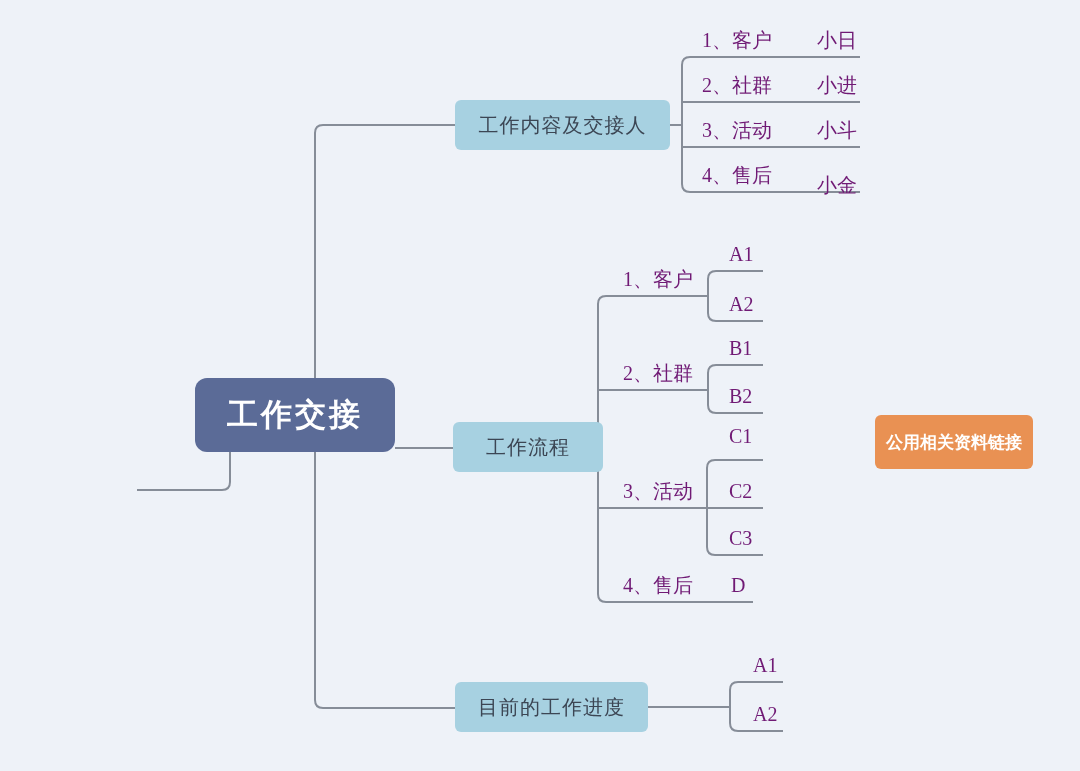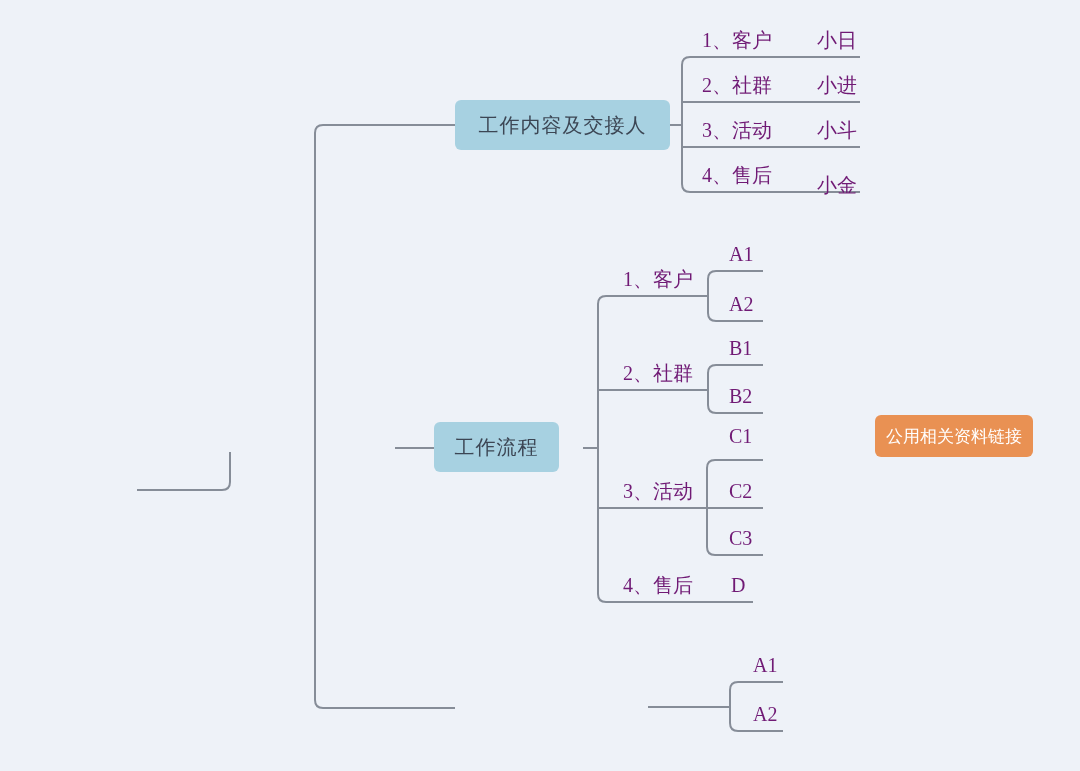--- a/index.html
+++ b/index.html
@@ -23,27 +23,27 @@
     left:195px;top:378px;width:200px;height:74px;
     background:#5b6b97;color:#ffffff;
     font-size:31px;font-weight:bold;letter-spacing:3px;
     border-radius:12px;
   }
   .node-branch{
     background:#a7d1e1;color:#3c4654;
     font-size:20px;font-weight:500;letter-spacing:1px;
   }
   .node-b1{left:455px;top:100px;width:215px;height:50px;}
-  .node-b2{left:434px;top:422px;width:125px;height:50px;}
+  .node-b2{left:453px;top:422px;width:150px;height:50px;}
   .node-b3{left:455px;top:682px;width:193px;height:50px;}
   .node-issues{left:8px;top:464px;width:129px;height:52px;}
   .node-resources{
-    left:875px;top:415px;width:158px;height:42px;
+    left:875px;top:415px;width:158px;height:54px;
     background:#e99153;color:#ffffff;
-    font-size:17px;font-weight:normal;
+    font-size:17px;font-weight:bold;
   }
   .leaf{
     position:absolute;
     height:20px;line-height:20px;
     font-size:20px;color:#701a75;
     white-space:nowrap;
     font-family:Liberation Serif, serif;
   }
 </style>
 </head>
@@ -72,23 +72,25 @@
     <path d="M763,271 L716,271 Q708,271 708,279 L708,313 Q708,321 716,321 L763,321"></path>
 
     <path d="M763,365 L716,365 Q708,365 708,373 L708,405 Q708,413 716,413 L763,413"></path>
 
     <path d="M763,460 L715,460 Q707,460 707,468 L707,547 Q707,555 715,555 L763,555"></path>
 
     <path d="M648,707 L730,707"></path>
     <path d="M783,682 L738,682 Q730,682 730,690 L730,723 Q730,731 738,731 L783,731"></path>
   </svg>
 
+  <div class="node node-root">工作交接</div>
 
   <div class="node node-branch node-b1">工作内容及交接人</div>
   <div class="node node-branch node-b2">工作流程</div>
+  <div class="node node-branch node-b3">目前的工作进度</div>
   <div class="node node-resources">公用相关资料链接</div>
 
   <span class="leaf" style="left:702px;top:30px;">1、客户</span>
   <span class="leaf" style="left:817px;top:30px;">小日</span>
   <span class="leaf" style="left:702px;top:75px;">2、社群</span>
   <span class="leaf" style="left:817px;top:75px;">小进</span>
   <span class="leaf" style="left:702px;top:120px;">3、活动</span>
   <span class="leaf" style="left:817px;top:120px;">小斗</span>
   <span class="leaf" style="left:702px;top:165px;">4、售后</span>
   <span class="leaf" style="left:817px;top:175px;">小金</span>

